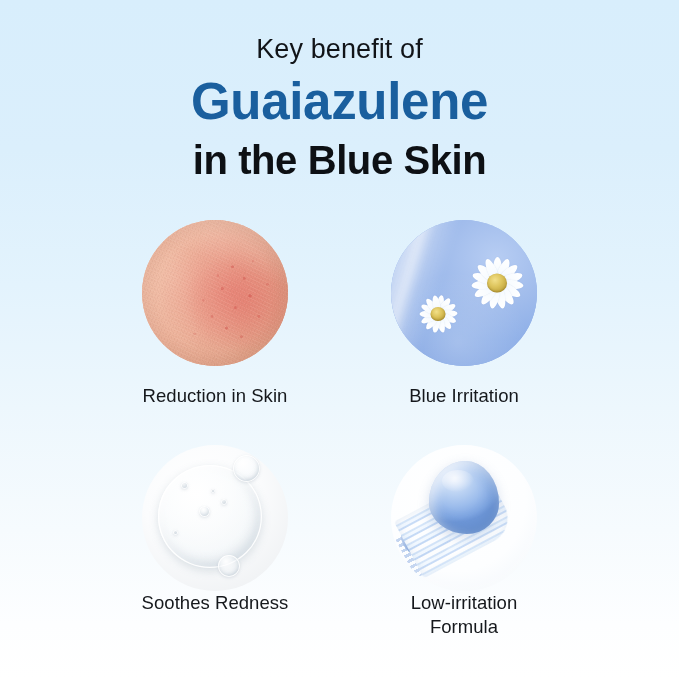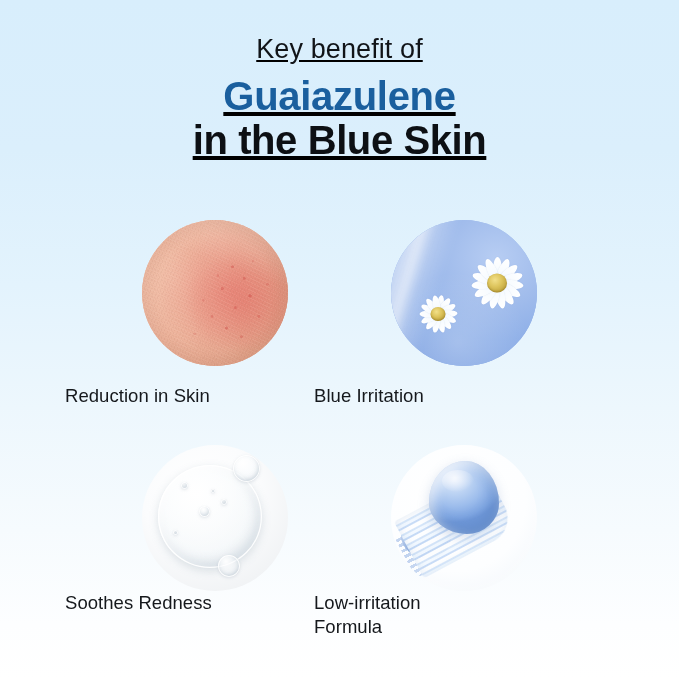--- a/index.html
+++ b/index.html
@@ -30,58 +30,57 @@
   }
 
   
   .headline {
     position: absolute;
     top: 36px;
     left: 0;
     width: 679px;
     text-align: center;
     line-height: 1.0;
-    text-decoration: underline;
   }
   .hl-line1 {
     display: block;
     font-size: 27px;
     font-weight: 400;
     color: #111418;
     letter-spacing: 0.1px;
     margin-bottom: 13px;
   }
   .hl-line2 {
     display: block;
-    font-size: 40px;
+    font-size: 51px;
     font-weight: 700;
     color: #1a5f9e;
     letter-spacing: -0.3px;
-    margin-bottom: 4px;
+    margin-bottom: 13px;
   }
   .hl-line3 {
     display: block;
     font-size: 40px;
     font-weight: 700;
     color: #0d1014;
     letter-spacing: -0.4px;
   }
 
   
   .grid {
     position: absolute;
     top: 220px;
     left: 0;
     width: 679px;
     height: 450px;
   }
   .cell {
     position: absolute;
     width: 300px;
-    text-align: left;
+    text-align: center;
   }
   .cell-c1 { left: 65px; }
   .cell-c2 { left: 314px; }
   .cell-r1 { top: 0px; }
   .cell-r2 { top: 225px; }
 
   .thumb-wrap {
     position: relative;
     width: 146px;
     height: 146px;

